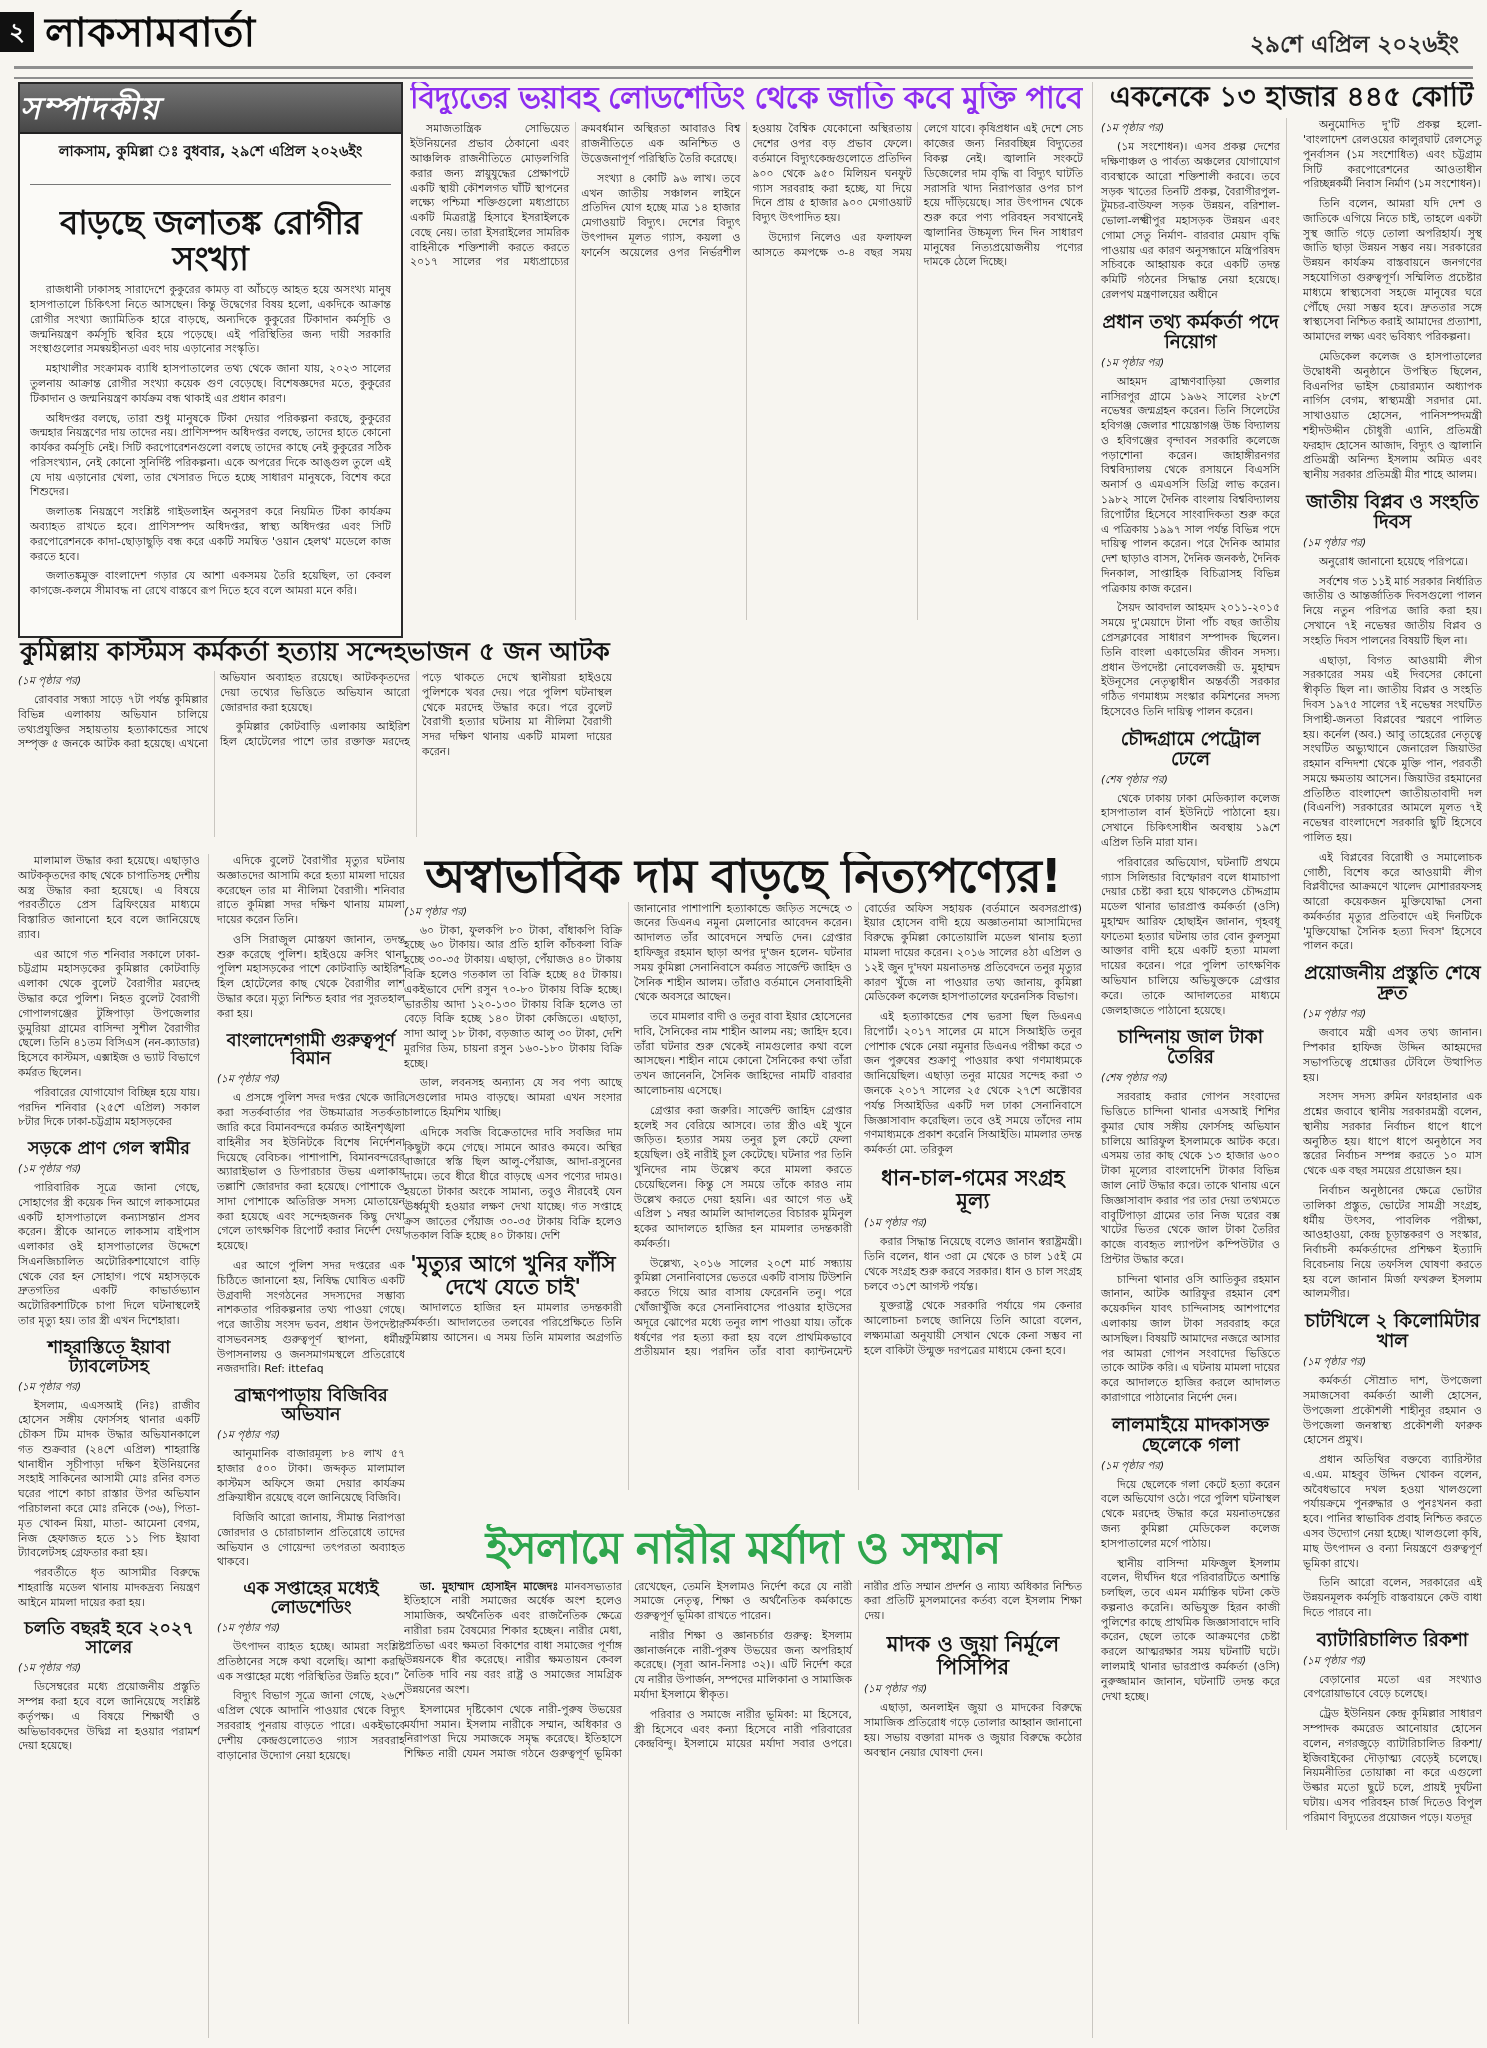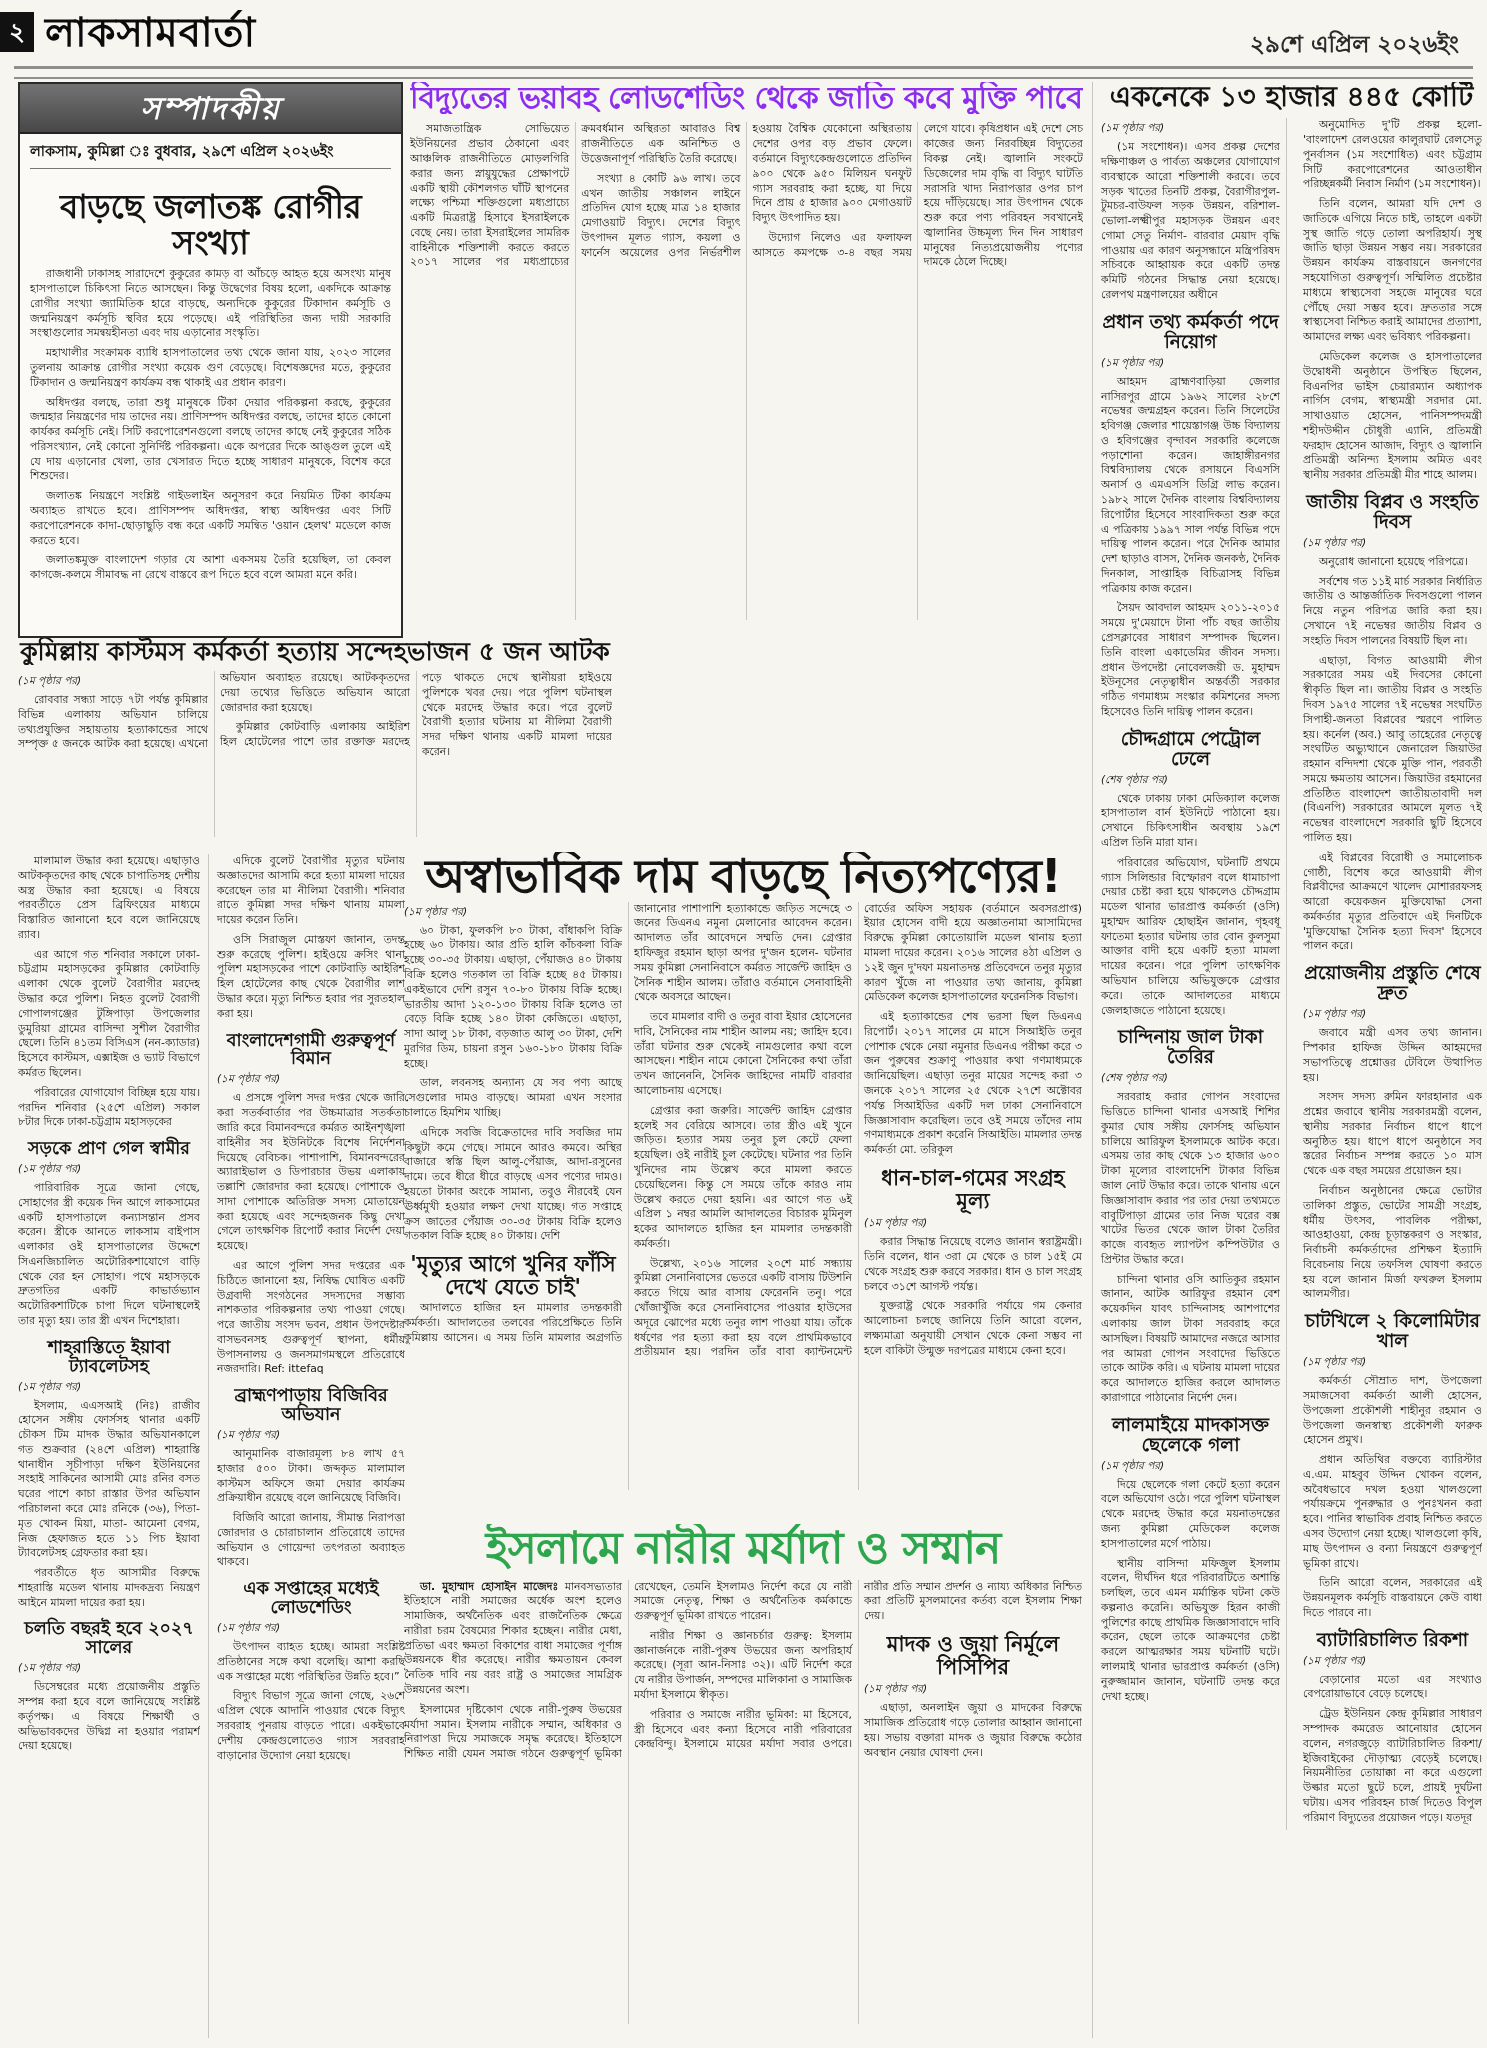--- a/index.html
+++ b/index.html
@@ -23,25 +23,25 @@
     font-size:24px;width:34px;height:40px;line-height:40px;text-align:center;vertical-align:middle}
   .masthead-text{display:inline-block;margin-left:6px;font-weight:900;font-size:40px;
     letter-spacing:1px;color:#0b0b0b;vertical-align:middle;line-height:44px}
   .issue-date{position:absolute;right:28px;top:16px;font-size:23px;font-weight:bold;color:#2b2b2b}
   .double-rule{left:14px;top:66px;width:1459px;height:8px;
     border-top:3px solid #8f8f8f;border-bottom:2px solid #8f8f8f}
 
   
   .editorial{left:18px;top:82px;width:381px;height:552px;border:2px solid #2a2a2a;background:#fbfaf7}
   .editorial-banner{background:linear-gradient(#737373,#474747);border-bottom:2px solid #222;
-    color:#fff;font-size:31px;font-weight:900;font-style:italic;text-align:center;
+    color:#fff;font-size:31px;font-weight:900;font-style:italic;text-align:left;
     height:48px;line-height:48px;letter-spacing:2px}
   .editorial-inner{padding:6px 10px}
-  .dateline{font-size:14.5px;font-weight:bold;text-align:left;border-bottom:1px solid #777;
-    padding-bottom:4px;margin-bottom:20px}
+  .dateline{font-size:14.5px;font-weight:bold;text-align:center;border-bottom:1px solid #777;
+    padding-bottom:20px;margin-bottom:20px}
   .editorial-headline{font-size:33px;margin:2px 0 7px;letter-spacing:-0.5px}
 
   
   .load{left:410px;top:82px;width:673px;height:552px}
   .load-headline{font-size:30px;color:#8d2df0;letter-spacing:-0.5px;margin-bottom:8px;
     white-space:nowrap;overflow:hidden}
   .load-body{height:498px;overflow:hidden}
 
   
   .rail{left:1092px;top:82px;width:381px;height:1956px;border-left:1px solid #c9c6c0;padding-left:8px}

